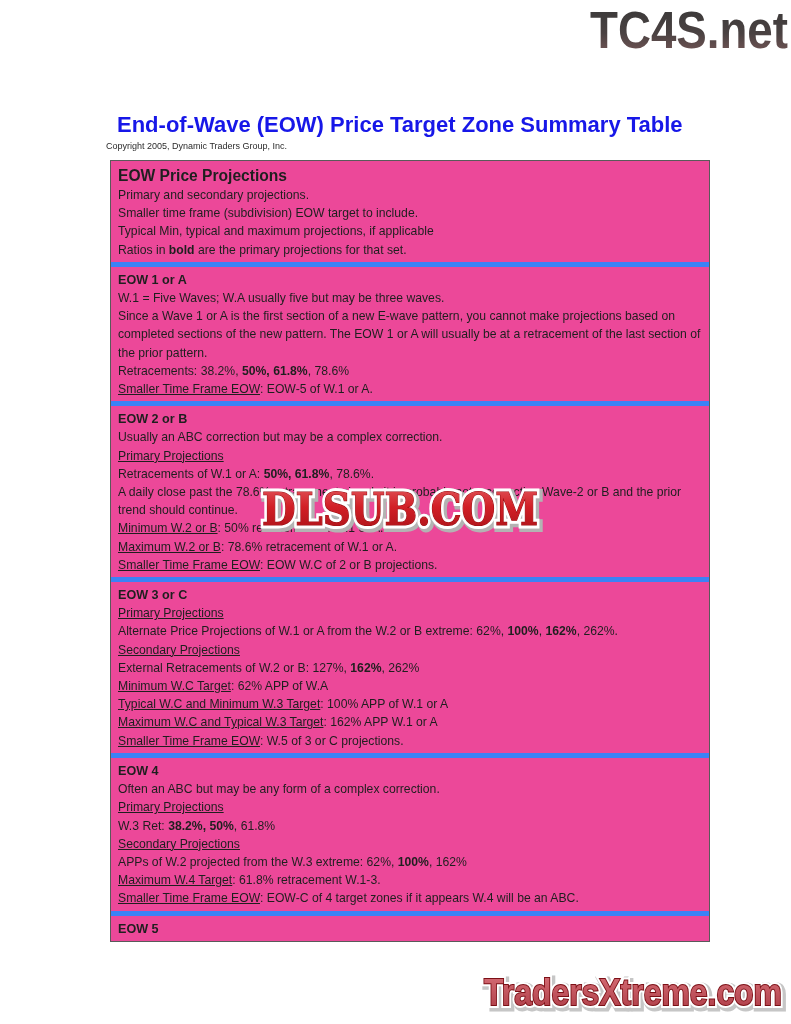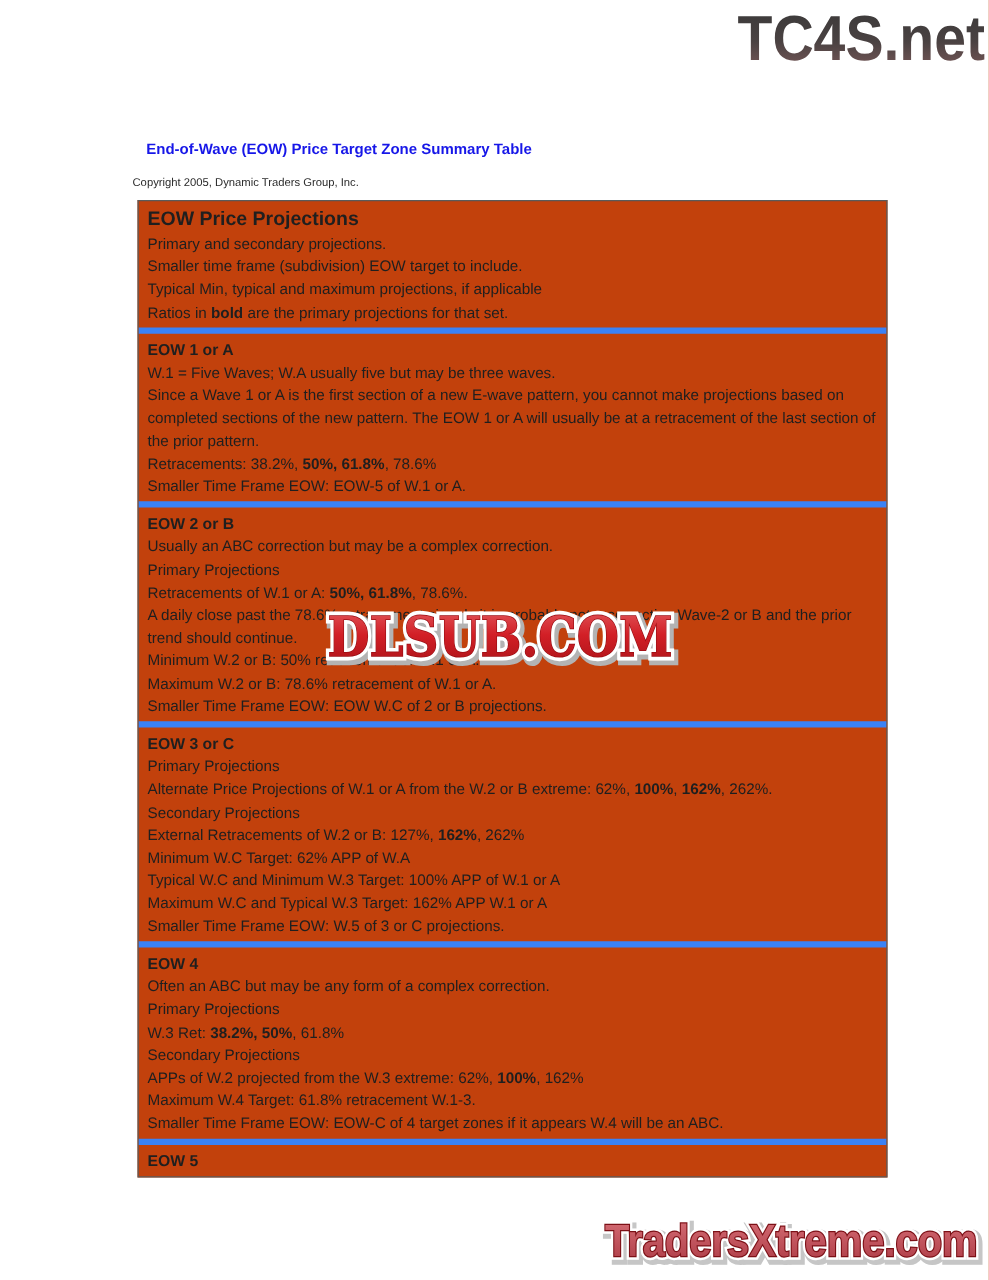--- a/index.html
+++ b/index.html
@@ -5,39 +5,39 @@
   html,body{margin:0;padding:0;}
   body{
     width:791px;height:1024px;position:relative;background:#ffffff;
     font-family:"Liberation Sans",sans-serif;overflow:hidden;
   }
   .page{position:absolute;inset:0;}
   
   .tc4s{position:absolute;top:1px;right:0px;}
   .doc-title{
     position:absolute;left:117px;top:112px;
-    font-size:12px;font-weight:bold;color:#1717e8;letter-spacing:0px;white-space:nowrap;
+    font-size:22px;font-weight:bold;color:#1717e8;letter-spacing:0px;white-space:nowrap;
   }
   .copyright{
     position:absolute;left:106px;top:141px;
     font-size:9px;color:#2b2b2b;white-space:nowrap;
   }
   
   .eow-table{
     position:absolute;left:110px;top:160px;width:598px;
-    border:1px solid #5a5a5a;background:#c2410c;color:#1f1f1f;
+    border:1px solid #5a5a5a;background:#ec4899;color:#1f1f1f;
     font-size:12.2px;line-height:18.2px;
   }
   .trow{border-top:5px solid #3b82f6;padding:4px 8px 3px 7px;}
   .trow:first-child{border-top:none;}
   .stitle{font-weight:bold;font-size:12.6px;}
   .stitle.lg{font-size:15.6px;line-height:21px;}
   .tline{min-height:18.2px;}
   .b{font-weight:bold;}
-  .u{margin-top:13px;}
+  .u{text-decoration:underline;margin-top:13px;}
   
   .watermark{position:absolute;left:250px;top:482px;pointer-events:none;}
   .footer-logo{position:absolute;left:477px;top:968px;}
   svg text{font-family:"Liberation Sans",sans-serif;}
   .slab text{font-family:"DejaVu Serif",serif;}
 </style>
 </head>
 <body>
 
 <div class="page">

